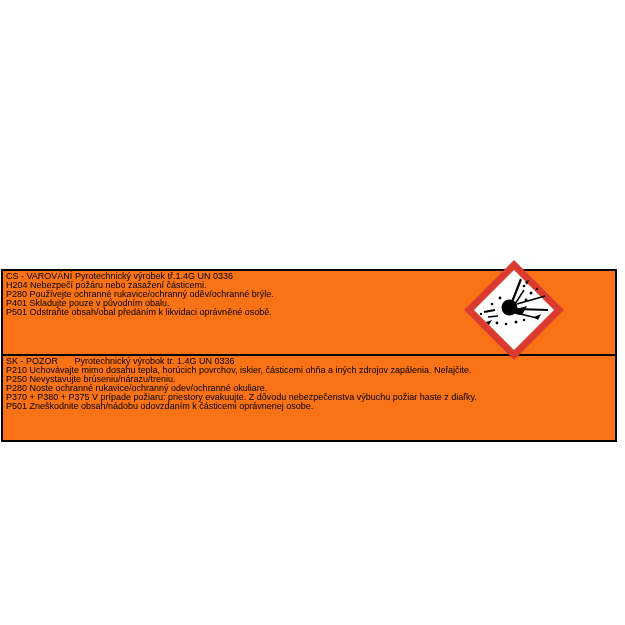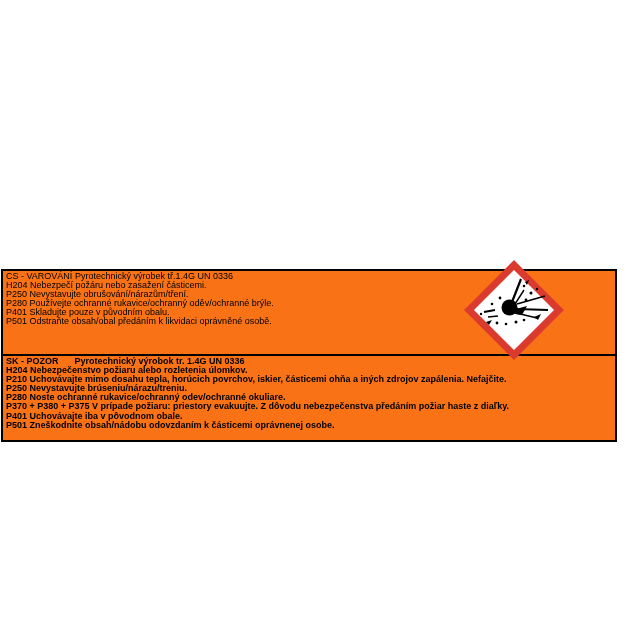--- a/index.html
+++ b/index.html
@@ -23,21 +23,21 @@
     margin-top: 43px;
   }
   .section {
     height: 82px;
     padding: 1px 2px 0 3px;
     font-size: 9px;
     line-height: 9.1px;
     white-space: nowrap;
     overflow: visible;
   }
-  .section.sk { border-top: 2px solid #000000; height: 83px; font-weight: bold; }
+  .section.sk { border-top: 2px solid #000000; height: 83px; }
   .line { white-space: nowrap; }
   .hdr-lang { display: inline-block; min-width: 66px; white-space: nowrap; }
   .pictogram {
     position: absolute;
     left: 464px;
     top: 260px;
     width: 100px;
     height: 100px;
     z-index: 5;
   }
@@ -46,37 +46,34 @@
 <body>
 
 <div class="label-box">
 
   <div class="section cs">
     <div class="line">
       <span class="hdr-lang">CS - VAROVÁNÍ</span>
       <span>Pyrotechnický výrobek tř.1.4G UN 0336</span>
     </div>
     <div class="line">H204 Nebezpečí požáru nebo zasažení částicemi.</div>
-    <div class="line">P250 Nevystavujte obrušování/nárazům/tření.</div>
     <div class="line">P280 Používejte ochranné rukavice/ochranný oděv/ochranné brýle.</div>
     <div class="line">P401 Skladujte pouze v původním obalu.</div>
     <div class="line">P501 Odstraňte obsah/obal předáním k likvidaci oprávněné osobě.</div>
   </div>
 
   <div class="section sk">
     <div class="line">
       <span class="hdr-lang">SK - POZOR</span>
       <span>Pyrotechnický výrobok tr. 1.4G UN 0336</span>
     </div>
-    <div class="line">H204 Nebezpečenstvo požiaru alebo rozletenia úlomkov.</div>
     <div class="line">P210 Uchovávajte mimo dosahu tepla, horúcich povrchov, iskier, částicemi ohňa a iných zdrojov zapálenia. Nefajčite.</div>
     <div class="line">P250 Nevystavujte brúseniu/nárazu/treniu.</div>
     <div class="line">P280 Noste ochranné rukavice/ochranný odev/ochranné okuliare.</div>
-    <div class="line">P370 + P380 + P375 V prípade požiaru: priestory evakuujte. Z dôvodu nebezpečenstva předáním požiar haste z diaľky.</div>
-    <div class="line">P401 Uchovávajte iba v pôvodnom obale.</div>
+    <div class="line">P370 + P380 + P375 V prípade požiaru: priestory evakuujte. Z dôvodu nebezpečenstva výbuchu požiar haste z diaľky.</div>
     <div class="line">P501 Zneškodnite obsah/nádobu odovzdaním k částicemi oprávnenej osobe.</div>
   </div>
 
 </div>
 
 <svg class="pictogram" viewBox="0 0 100 100" xmlns="http://www.w3.org/2000/svg">
   <polygon points="50,5 95,50 50,95 5,50" fill="#ffffff" stroke="#da3b2e" stroke-width="7" stroke-linejoin="miter"></polygon>
   <g fill="#000000" stroke="none">
     <circle cx="45.5" cy="47.5" r="8"></circle>
     <polygon points="52,49 63,46 58,55 51,54"></polygon>

